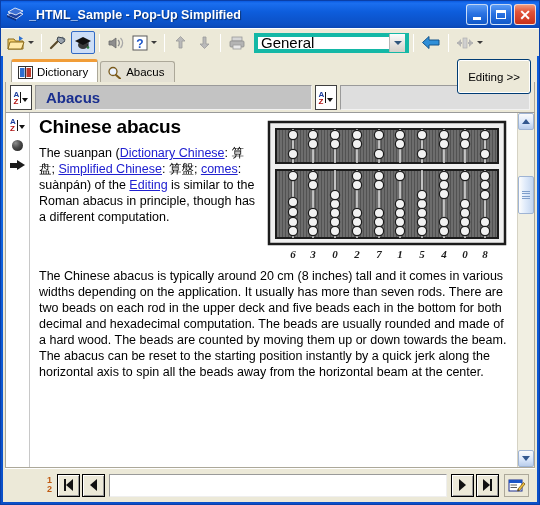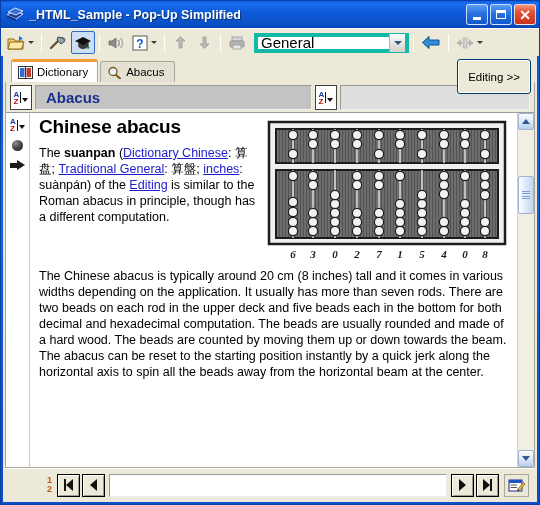--- a/index.html
+++ b/index.html
@@ -298,21 +298,21 @@
     line-height: 16px;
   }
   .doc h1 {
     margin: 2px 0 10px 0;
     font-size: 19px;
     font-weight: bold;
     letter-spacing: -0.2px;
   }
   .doc p { margin: 0 0 10px 0; }
   .doc a { color: #2020d0; text-decoration: underline; }
-  .doc b { font-weight: bold; }
+  .doc b { font-weight: normal; }
   .figure {
     float: right;
     width: 240px;
     margin: 3px 2px 6px 10px;
   }
   .abacus-svg { display: block; width: 240px; height: 142px; }
   .para-wide { clear: both; }
 
   
   .vscroll {
@@ -734,21 +734,21 @@
               <text x="177" y="138">4</text>
               <text x="198" y="138">0</text>
               <text x="218" y="138">8</text>
             </g>
           </svg>
         </div>
 
         <h1>Chinese abacus</h1>
 
         <p>
-          <span>The </span><b>suanpan</b><span> (</span><a href="#">Dictionary Chinese</a><span>: 算盘; </span><a href="#">Traditional General</a><span>: 算盤; </span><a href="#">inches</a><span>: suànpán) of the </span><a href="#">Editing</a><span> is similar to the Roman abacus in principle, though has a different computation.</span>
+          <span>The </span><b>suanpan</b><span> (</span><a href="#">Dictionary Chinese</a><span>: 算盘; </span><a href="#">Simplified Chinese</a><span>: 算盤; </span><a href="#">comes</a><span>: suànpán) of the </span><a href="#">Editing</a><span> is similar to the Roman abacus in principle, though has a different computation.</span>
         </p>
 
         <p class="para-wide">The Chinese abacus is typically around 20 cm (8 inches) tall and it comes in various widths depending on the application. It usually has more than seven rods. There are two beads on each rod in the upper deck and five beads each in the bottom for both decimal and hexadecimal computation. The beads are usually rounded and made of a hard wood. The beads are counted by moving them up or down towards the beam. The abacus can be reset to the starting position instantly by a quick jerk along the horizontal axis to spin all the beads away from the horizontal beam at the center.</p>
       </div>
 
       <div class="vscroll">
         <div class="sb-btn">
           <span class="sb-up-arrow"></span>
         </div>
         <div class="sb-track">

